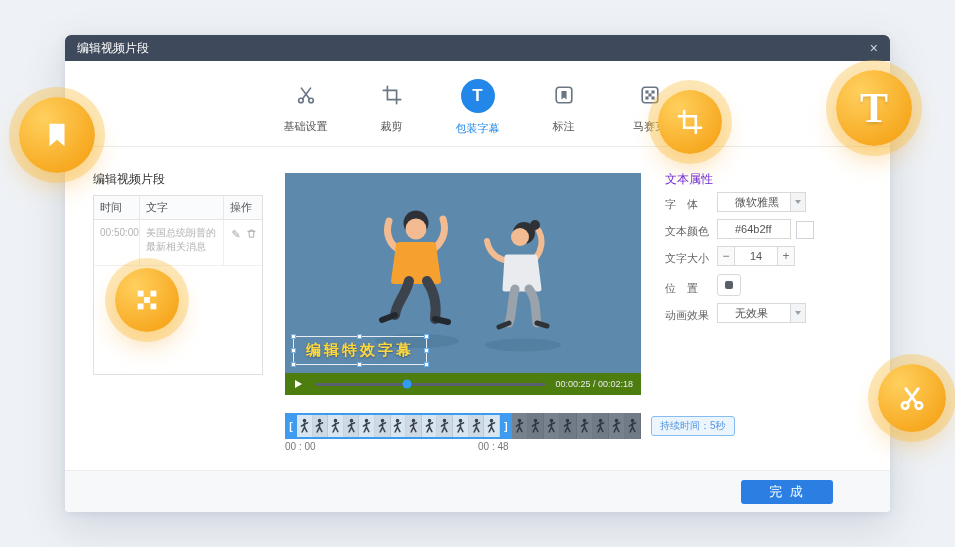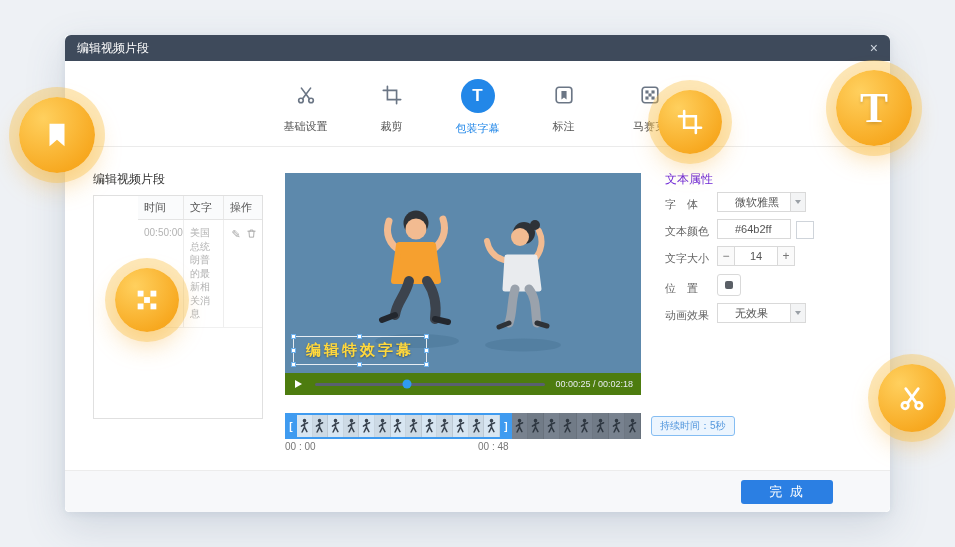--- a/index.html
+++ b/index.html
@@ -33,22 +33,22 @@
   .tab .ibox { width:32px; height:32px; display:flex; align-items:center; justify-content:center; }
   .tab.active .ibox { background:#2287e8; border-radius:50%; width:34px; height:34px; }
   .tab .lbl { font-size:11px; color:#555; white-space:nowrap; }
   .tab.active .lbl { color:#2287e8; }
   .t-glyph { font-weight:bold; color:#fff; font-size:17px; }
 
   
   .sec-h { position:absolute; font-size:12px; color:#333; }
   .h-left { left:28px; top:136px; }
   .subtable {
-    position:absolute; left:28px; top:160px; width:170px; height:224px;
-    border:1px solid #e0e0e0; background:#fff; font-size:11px;padding-left:44px;
+    position:absolute; left:28px; top:160px; width:170px; height:180px;
+    border:1px solid #e0e0e0; background:#fff; font-size:11px;
   }
   .thead { display:flex; height:24px; background:#fafbfc; border-bottom:1px solid #e4e4e4; }
   .th { display:flex; align-items:center; padding-left:6px; color:#555; border-right:1px solid #e8e8e8; }
   .th:last-child { border-right:none; }
   .c-time{ width:46px; flex:none; } .c-text{ flex:1; } .c-ops{ width:38px; flex:none; }
   .trow { display:flex; border-bottom:1px solid #f0f0f0; min-height:46px; }
   .td { padding:6px 4px 6px 6px; color:#b3b3b3; font-size:10px; border-right:1px solid #eee; line-height:1.35; }
   .td:last-child { border-right:none; }
   .ops { display:flex; align-items:flex-start; gap:5px; padding-top:8px; justify-content:center; }
   .op { color:#a7a7a7; font-size:11px; cursor:pointer; font-family:"DejaVu Sans",sans-serif; }

